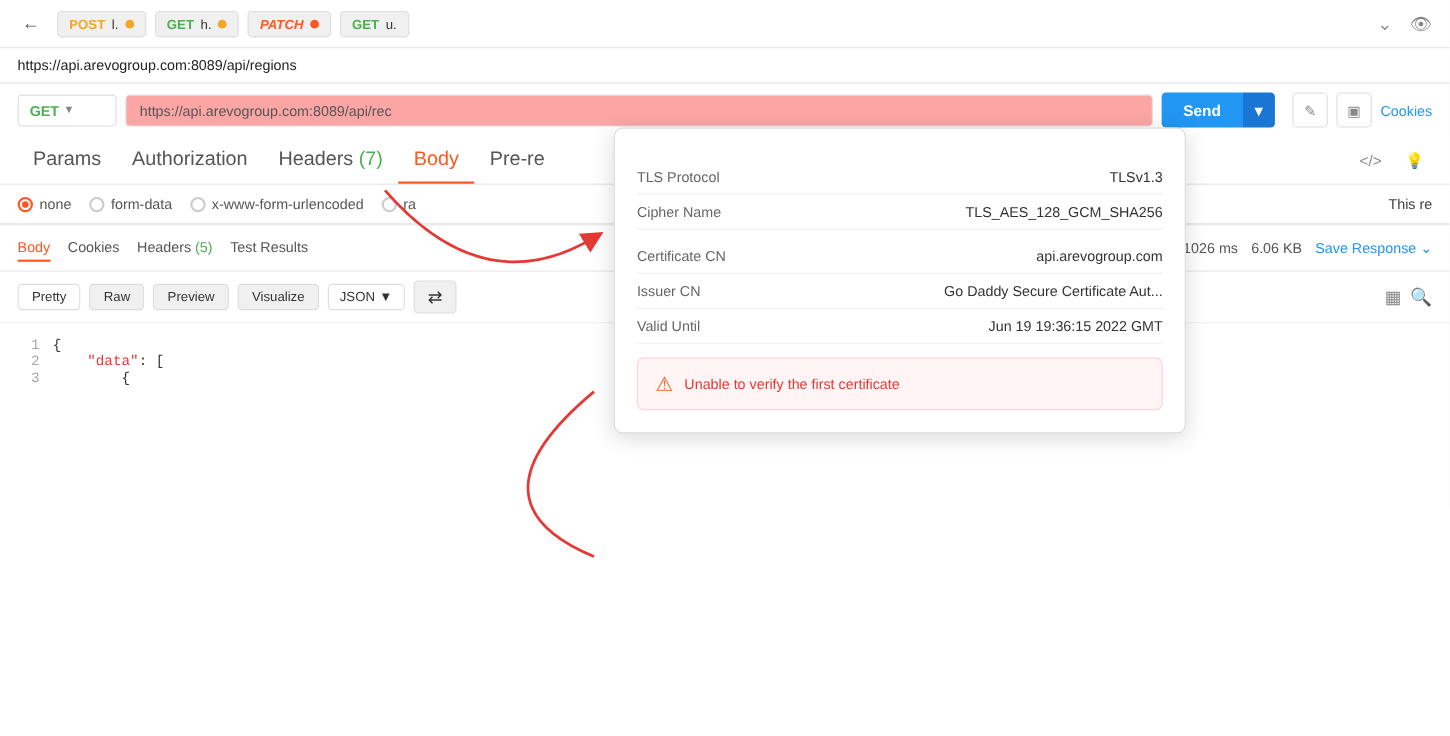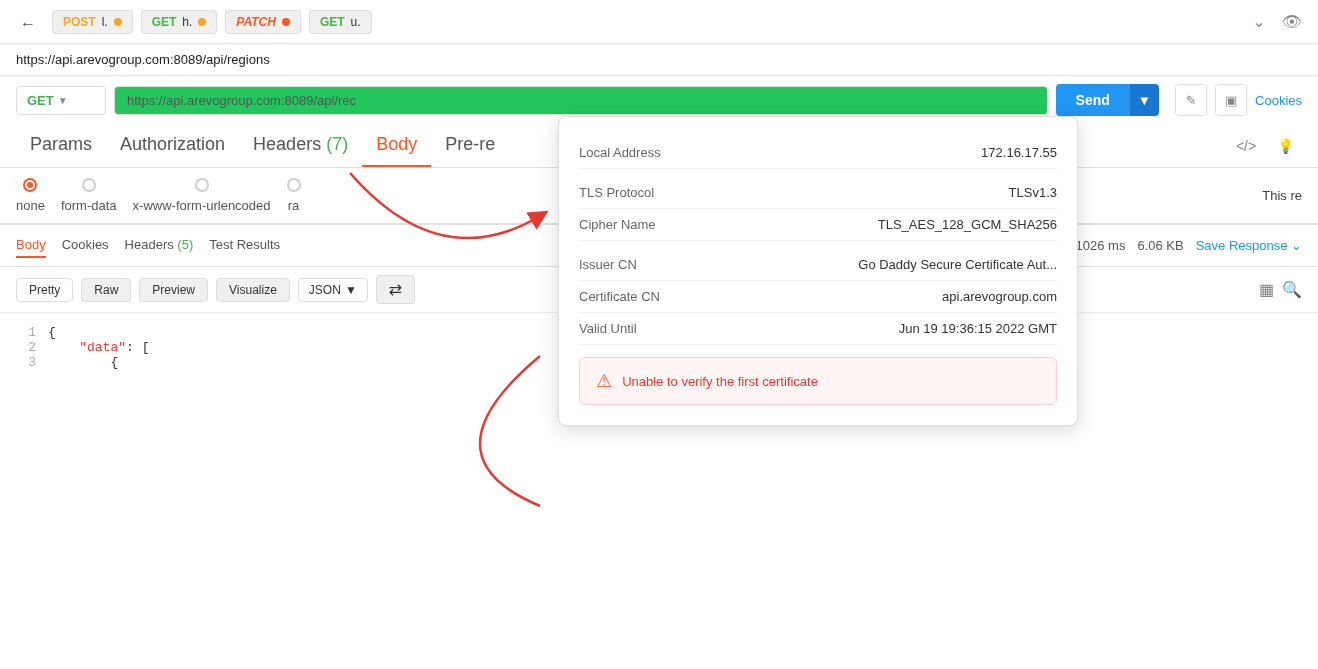--- a/index.html
+++ b/index.html
@@ -21,36 +21,36 @@
     .tab-spacer { flex: 1; }
     .right-icons { display: flex; align-items: center; gap: 8px; color: #888; }
     .icon-btn { background: none; border: none; cursor: pointer; color: #888; font-size: 16px; padding: 4px; }
 
     
     .url-bar { display: flex; align-items: center; padding: 8px 16px; background: #fff; border-bottom: 1px solid #e0e0e0; gap: 8px; }
     .url-text { font-size: 13px; color: #222; font-weight: 500; }
     .method-url-row { display: flex; align-items: center; padding: 8px 16px; gap: 8px; }
     .method-select { display: flex; align-items: center; gap: 4px; border: 1px solid #ddd; border-radius: 4px; padding: 6px 10px; cursor: pointer; font-weight: bold; color: #4caf50; font-size: 13px; background: #fff; min-width: 90px; }
     .method-select .chevron { color: #888; font-size: 10px; }
-    .url-input { flex: 1; border: 1px solid #ddd; border-radius: 4px; padding: 6px 12px; font-size: 13px; color: #555; background: #22c55e; }
+    .url-input { flex: 1; border: 1px solid #ddd; border-radius: 4px; padding: 6px 12px; font-size: 13px; color: #555; background: #fca5a5; }
     .send-btn { background: #2196f3; color: white; border: none; border-radius: 4px; padding: 8px 20px; font-size: 14px; font-weight: 600; cursor: pointer; }
     .send-chevron { background: #1976d2; color: white; border: none; border-radius: 0 4px 4px 0; padding: 8px 8px; cursor: pointer; }
     .send-group { display: flex; }
     .send-group .send-btn { border-radius: 4px 0 0 4px; }
     .right-side-icons { display: flex; align-items: center; gap: 8px; margin-left: 8px; }
     .icon-circle { width: 32px; height: 32px; border: 1px solid #ddd; border-radius: 4px; display: flex; align-items: center; justify-content: center; cursor: pointer; color: #888; }
 
     
     .sub-tabs { display: flex; align-items: center; gap: 0; padding: 0 16px; background: #fff; border-bottom: 1px solid #e0e0e0; }
     .sub-tab { padding: 10px 14px; cursor: pointer; color: #555; font-size: 18px; border-bottom: 2px solid transparent; }
     .sub-tab.active { color: #ff5722; border-bottom: 2px solid #ff5722; font-weight: 500; }
 
     
     .body-type-row { display: flex; align-items: center; gap: 16px; padding: 10px 16px; background: #fff; border-bottom: 1px solid #e0e0e0; }
-    .radio-group { display: flex; align-items: center; gap: 6px; flex-direction: column; }
+    .radio-group { display: flex; align-items: center; gap: 6px; }
     .radio-dot { width: 14px; height: 14px; border-radius: 50%; border: 2px solid #ccc; display: flex; align-items: center; justify-content: center; }
     .radio-dot.selected { border-color: #ff5722; }
     .radio-dot.selected::after { content: ''; width: 6px; height: 6px; border-radius: 50%; background: #ff5722; }
     .radio-label { font-size: 13px; color: #555; }
 
     
     .response-tabs-bar { display: flex; align-items: center; padding: 8px 16px; background: #fff; border-bottom: 1px solid #e0e0e0; gap: 16px; }
     .resp-tab { padding: 4px 0; cursor: pointer; color: #555; font-size: 13px; border-bottom: 2px solid transparent; }
     .resp-tab.active { color: #ff5722; border-bottom: 2px solid #ff5722; }
     .resp-spacer { flex: 1; }
@@ -233,41 +233,37 @@
         </div>
         <div class="code-line">
           <span class="line-num">3</span>
           <span class="code-bracket">&nbsp;&nbsp;&nbsp;&nbsp;&nbsp;&nbsp;&nbsp;&nbsp;{</span>
         </div>
       </div>
     </div>
 
     <div class="network-popup">
 
-      <div class="network-row">
-        <span class="network-label">Local Address</span>
-        <span class="network-value">172.16.17.55</span>
-      </div>
       <div class="network-section-gap"></div>
       <div class="network-row">
         <span class="network-label">TLS Protocol</span>
         <span class="network-value">TLSv1.3</span>
       </div>
       <div class="network-row">
         <span class="network-label">Cipher Name</span>
         <span class="network-value">TLS_AES_128_GCM_SHA256</span>
       </div>
       <div class="network-section-gap"></div>
       <div class="network-row">
+        <span class="network-label">Certificate CN</span>
+        <span class="network-value">api.arevogroup.com</span>
+      </div>
+      <div class="network-row">
         <span class="network-label">Issuer CN</span>
         <span class="network-value">Go Daddy Secure Certificate Aut...</span>
-      </div>
-      <div class="network-row">
-        <span class="network-label">Certificate CN</span>
-        <span class="network-value">api.arevogroup.com</span>
       </div>
       <div class="network-row">
         <span class="network-label">Valid Until</span>
         <span class="network-value">Jun 19 19:36:15 2022 GMT</span>
       </div>
 
       <div class="cert-error">
         <span class="cert-error-icon">⚠</span>
         <span class="cert-error-text">Unable to verify the first certificate</span>
       </div>

